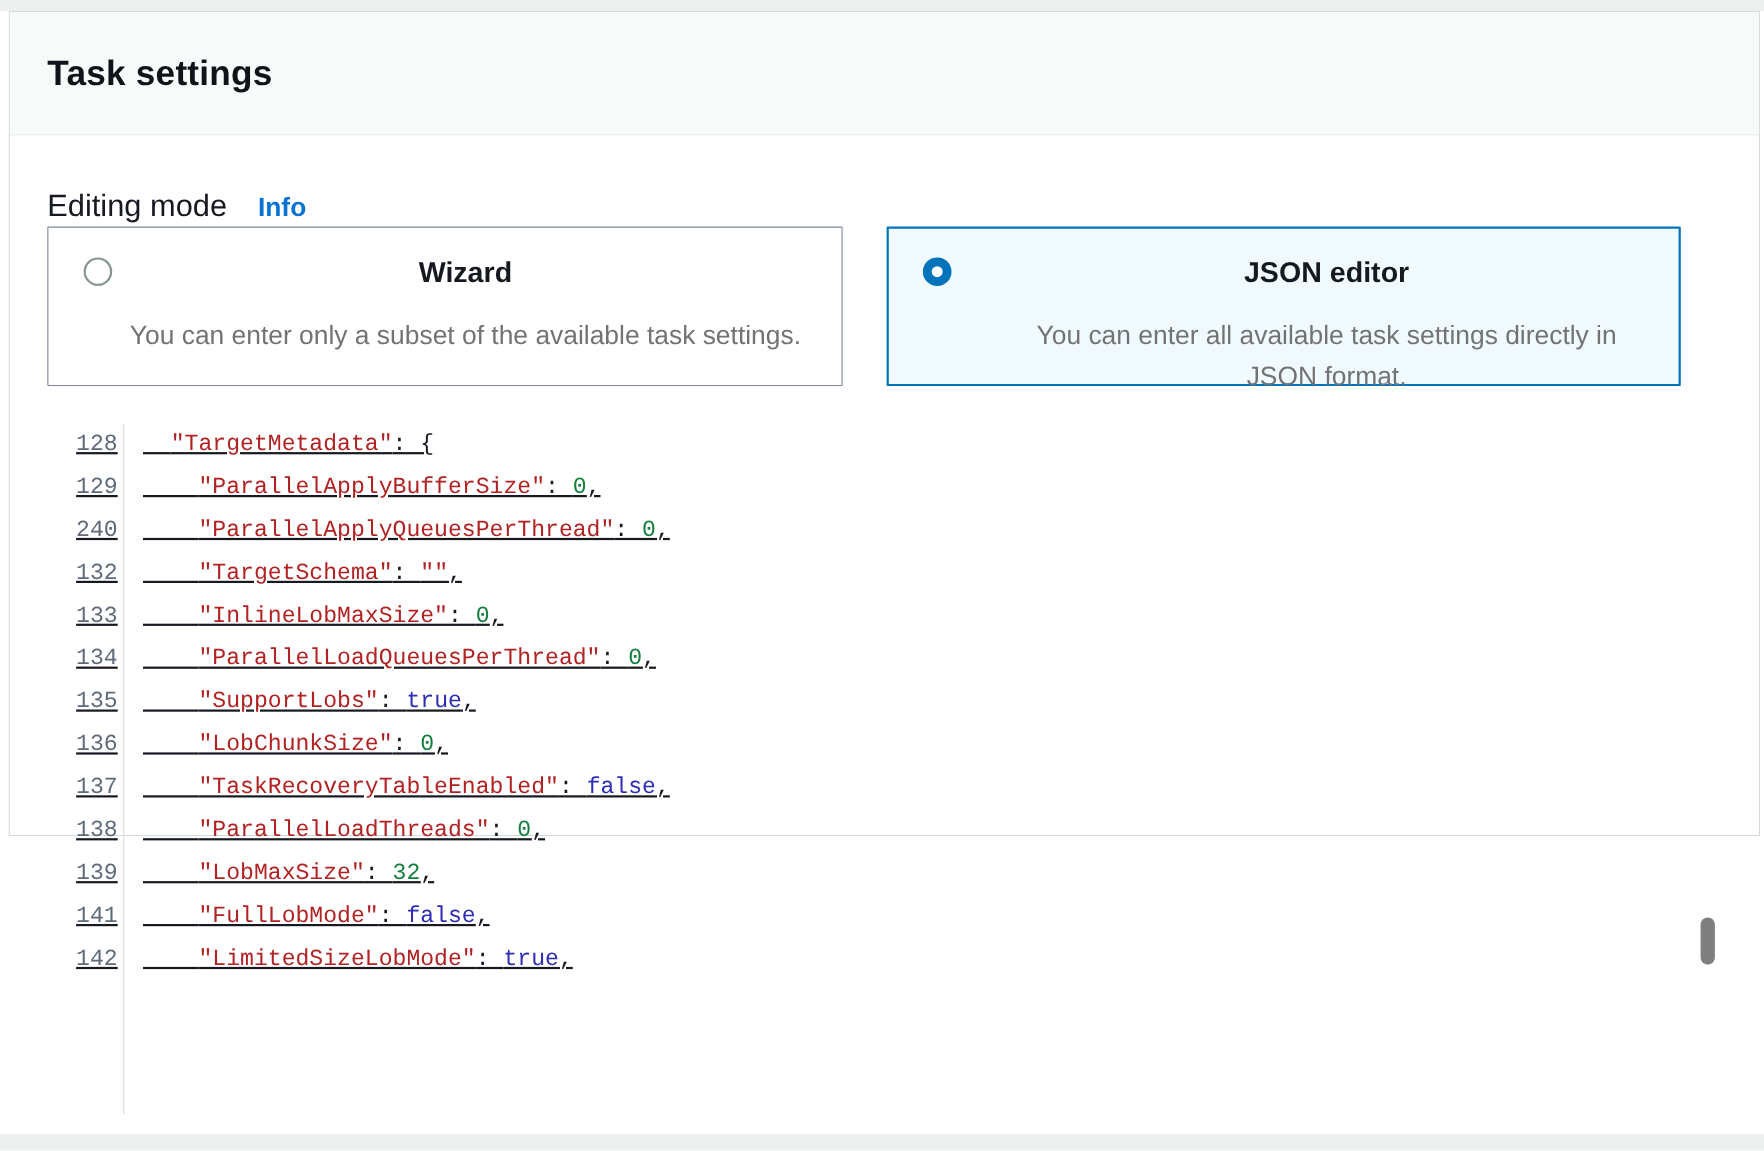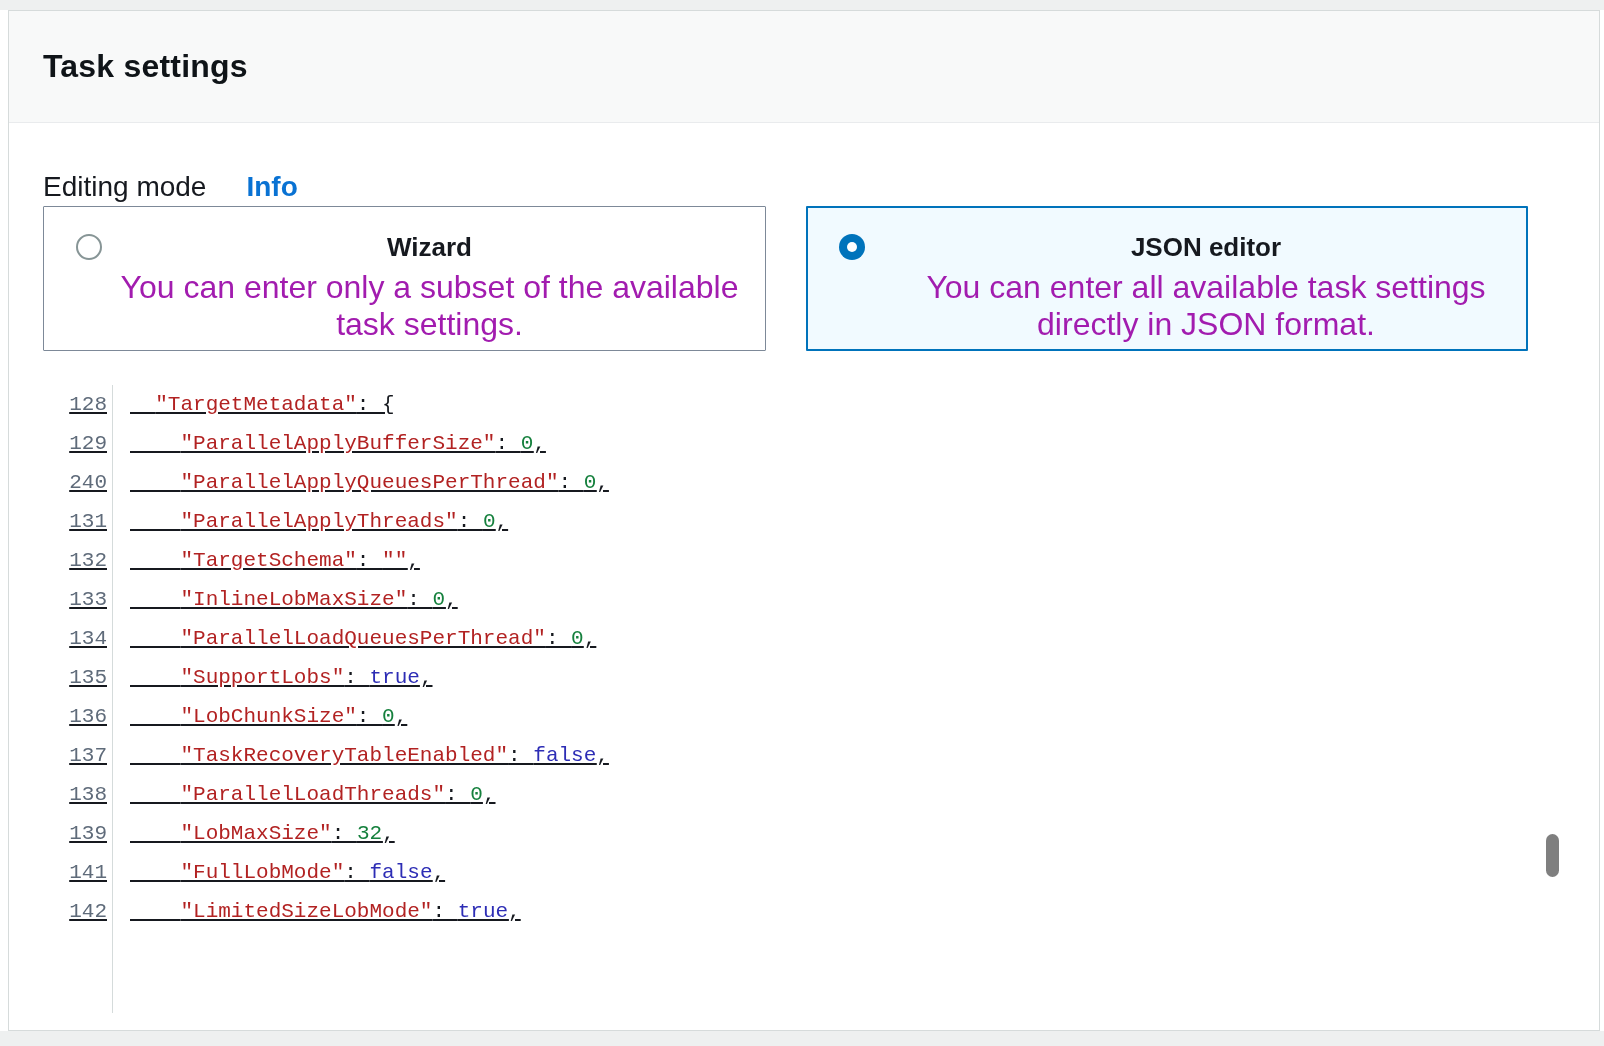--- a/index.html
+++ b/index.html
@@ -7,35 +7,35 @@
     width:1604px;height:1046px;position:relative;overflow:hidden;
     background:#ffffff;
     font-family:"Liberation Sans", sans-serif;
     color:#16191f;
   }
   .strip{position:absolute;left:0;width:1604px;background:#eef0f0;}
   .strip.top{top:0;height:10px;}
   .strip.bottom{top:1031px;height:15px;}
 
   .panel{
-    position:absolute;left:8px;top:10px;width:1592px;height:1021px;
+    position:absolute;left:8px;top:10px;width:1592px;height:750px;
     background:#ffffff;border:1px solid #d6dbdb;box-sizing:border-box;
   }
   .panel-header{
     position:absolute;left:0;top:0;right:0;height:112px;
     background:#f8f9f9;border-bottom:1px solid #e9ebed;
     display:flex;align-items:center;box-sizing:border-box;
   }
   .panel-title{
     margin-left:34px;font-size:32px;font-weight:700;color:#0f1418;letter-spacing:0.2px;
   }
 
   .editing-row{position:absolute;left:34px;top:148px;display:flex;align-items:baseline;}
   .editing-label{font-size:28px;color:#16191f;margin-top:12px;}
-  .info-link{font-size:28px;font-weight:700;color:var(--c-info);margin-left:40px;text-decoration:none;cursor:pointer;}
+  .info-link{font-size:24px;font-weight:700;color:var(--c-info);margin-left:28px;text-decoration:none;cursor:pointer;}
 
   .tiles{position:absolute;left:0;top:195px;width:100%;}
   .tile{
     position:absolute;top:0;height:145px;box-sizing:border-box;
     background:#ffffff;border:1px solid #7d8998;border-radius:1px;
     display:flex;padding:24px 24px 0 32px;cursor:pointer;
   }
   .tile.wizard{left:34px;width:723px;}
   .tile.json-editor{left:797px;width:722px;gap:28px;}
   .tile.selected{
@@ -48,21 +48,21 @@
     border:2px solid #879596;background:#fff;flex:0 0 auto;margin-top:3px;
     position:relative;
   }
   .radio.checked{border:none;background:var(--c-radio);}
   .radio.checked::after{
     content:"";position:absolute;left:8px;top:8px;width:10px;height:10px;
     border-radius:50%;background:#ffffff;
   }
   .tile-text{margin-left:16px;text-align:center;}
   .tile-title{font-size:26px;font-weight:700;color:#16191f;line-height:32px;}
-  .tile-desc{font-size:32px;color:#a21caf;line-height:37px;margin-top:6px;max-width:600px;}
+  .tile-desc{font-size:24px;color:#737373;line-height:37px;margin-top:24px;max-width:600px;}
   .tile.wizard .tile-desc{max-width:640px;}
 
   .editor{
     position:absolute;left:32px;top:374px;width:1528px;height:628px;
     font-family:"Liberation Mono", monospace;font-size:21px;line-height:39px;text-decoration:underline;
   }
   .gutter-sep{position:absolute;left:71px;top:0;bottom:0;width:1px;background:#d5dbdb;}
   .code-line{display:flex;white-space:pre;}
   .ln{
     width:66px;padding-right:5px;text-align:right;color:var(--c-ln);
@@ -127,24 +127,20 @@
   <div class="code-line">
     <span class="ln">129</span>
     <span class="code"><span class="indent">    </span><span class="toks"><span class="tok-key">"ParallelApplyBufferSize"</span><span class="tok-punct">: </span><span class="tok-num">0</span><span class="tok-punct">,</span></span></span>
   </div>
 
   <div class="code-line">
     <span class="ln">240</span>
     <span class="code"><span class="indent">    </span><span class="toks"><span class="tok-key">"ParallelApplyQueuesPerThread"</span><span class="tok-punct">: </span><span class="tok-num">0</span><span class="tok-punct">,</span></span></span>
   </div>
 
-  <div class="code-line">
-    <span class="ln">131</span>
-    <span class="code"><span class="indent">    </span><span class="toks"><span class="tok-key">"ParallelApplyThreads"</span><span class="tok-punct">: </span><span class="tok-num">0</span><span class="tok-punct">,</span></span></span>
-  </div>
 
   <div class="code-line">
     <span class="ln">132</span>
     <span class="code"><span class="indent">    </span><span class="toks"><span class="tok-key">"TargetSchema"</span><span class="tok-punct">: </span><span class="tok-str">""</span><span class="tok-punct">,</span></span></span>
   </div>
 
   <div class="code-line">
     <span class="ln">133</span>
     <span class="code"><span class="indent">    </span><span class="toks"><span class="tok-key">"InlineLobMaxSize"</span><span class="tok-punct">: </span><span class="tok-num">0</span><span class="tok-punct">,</span></span></span>
   </div>

